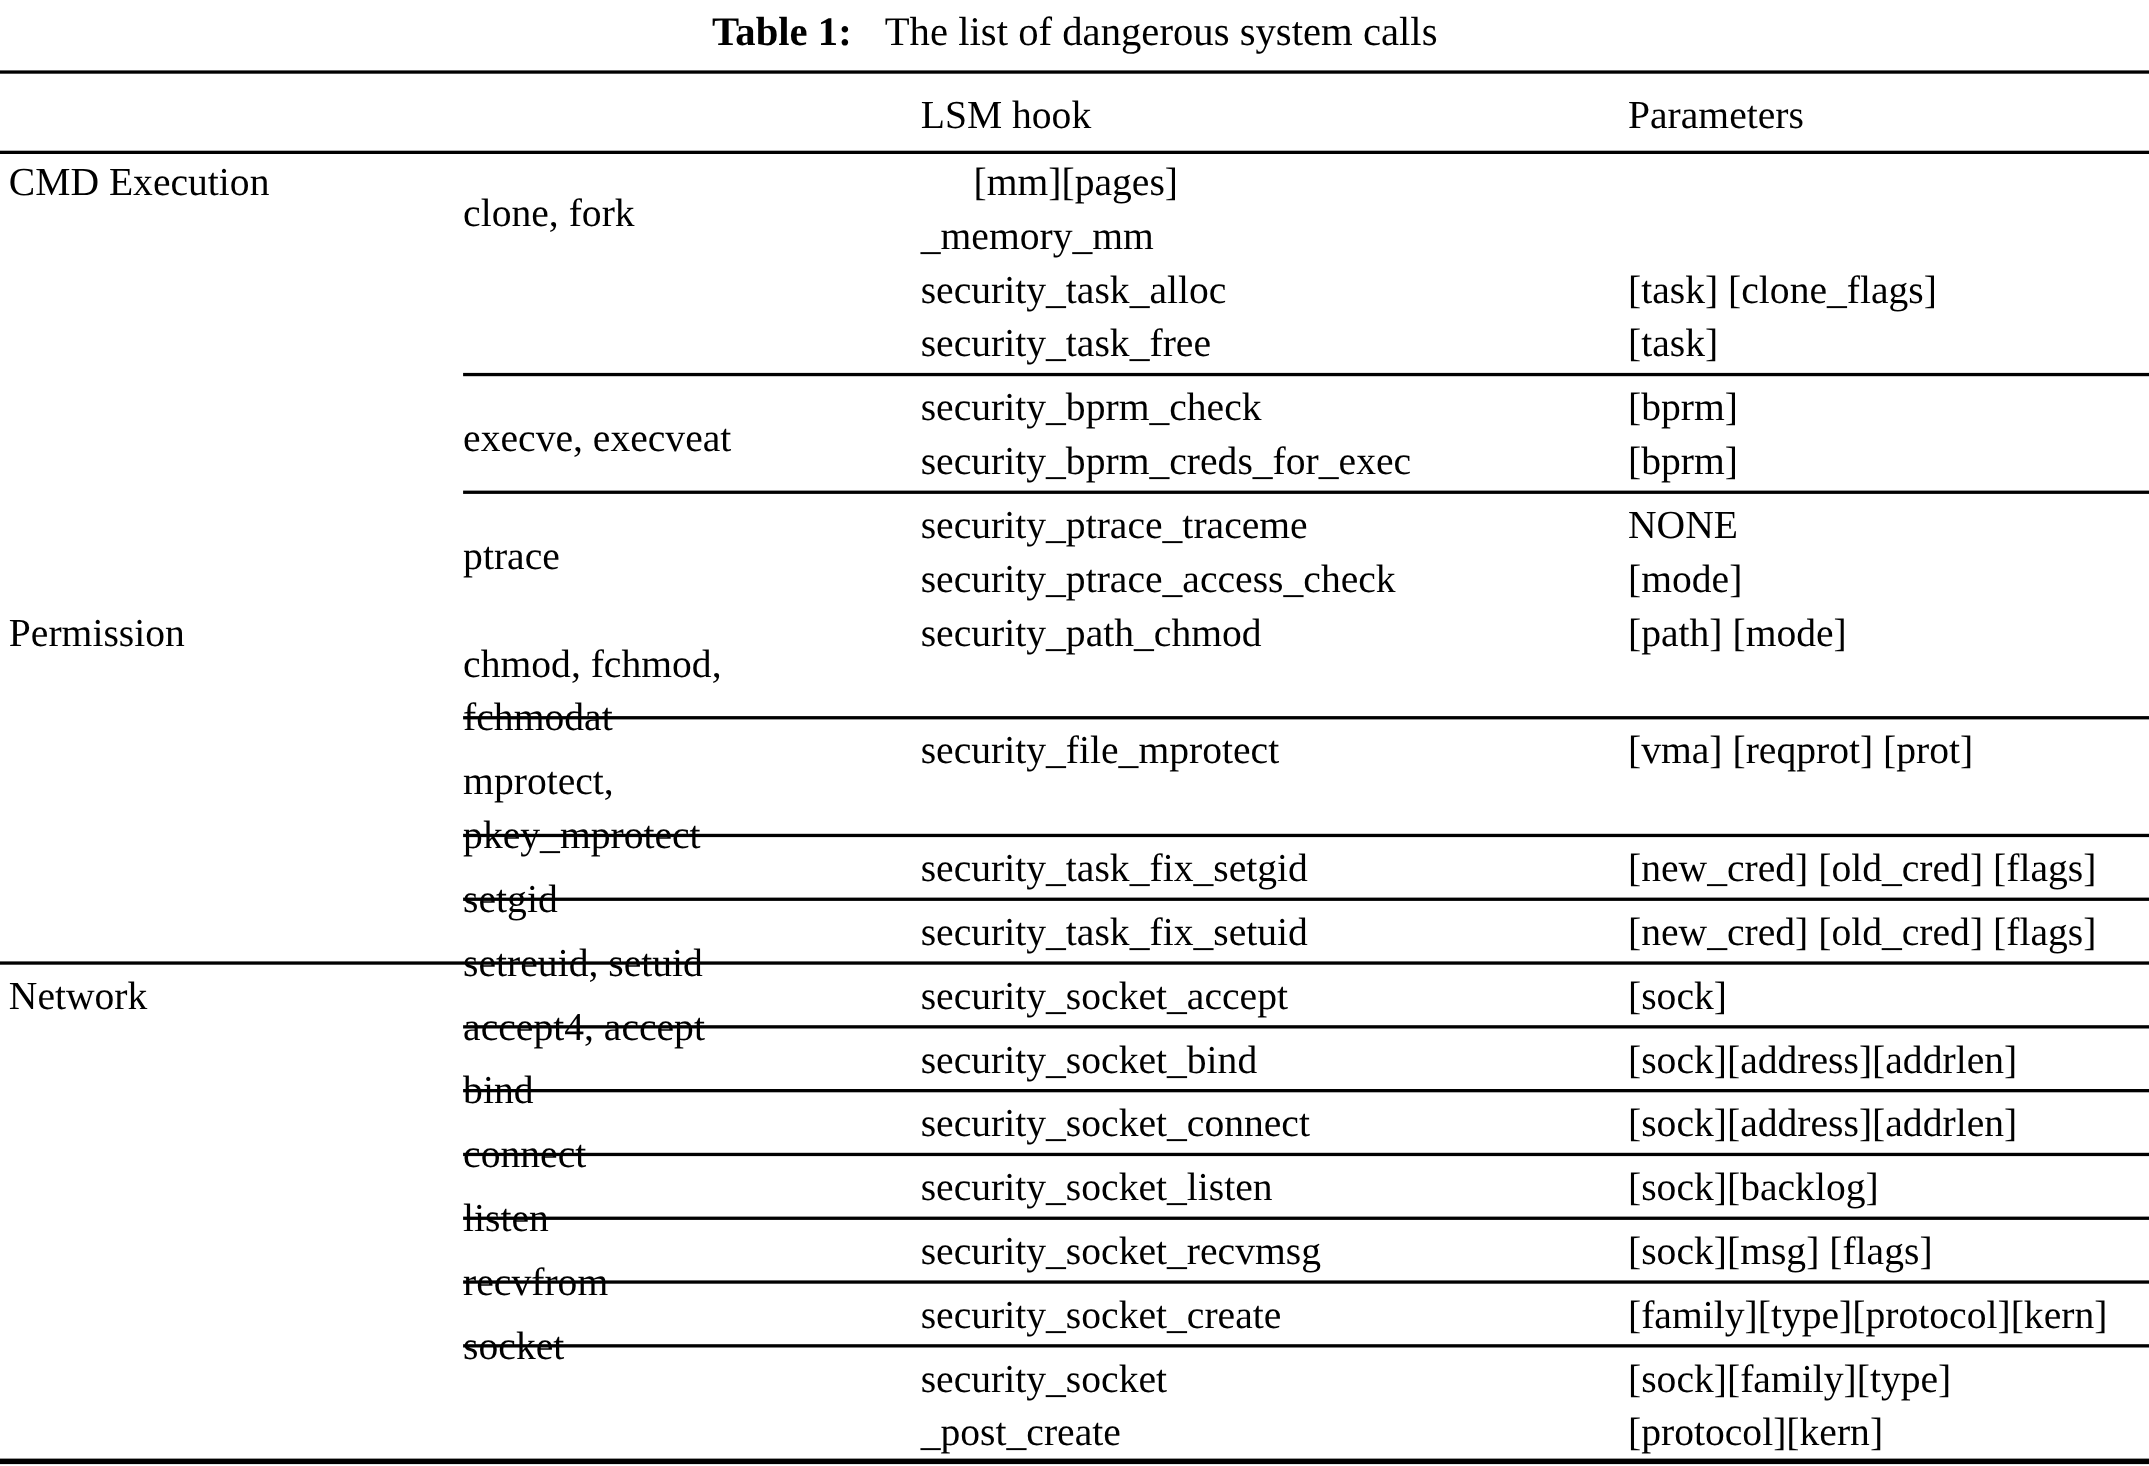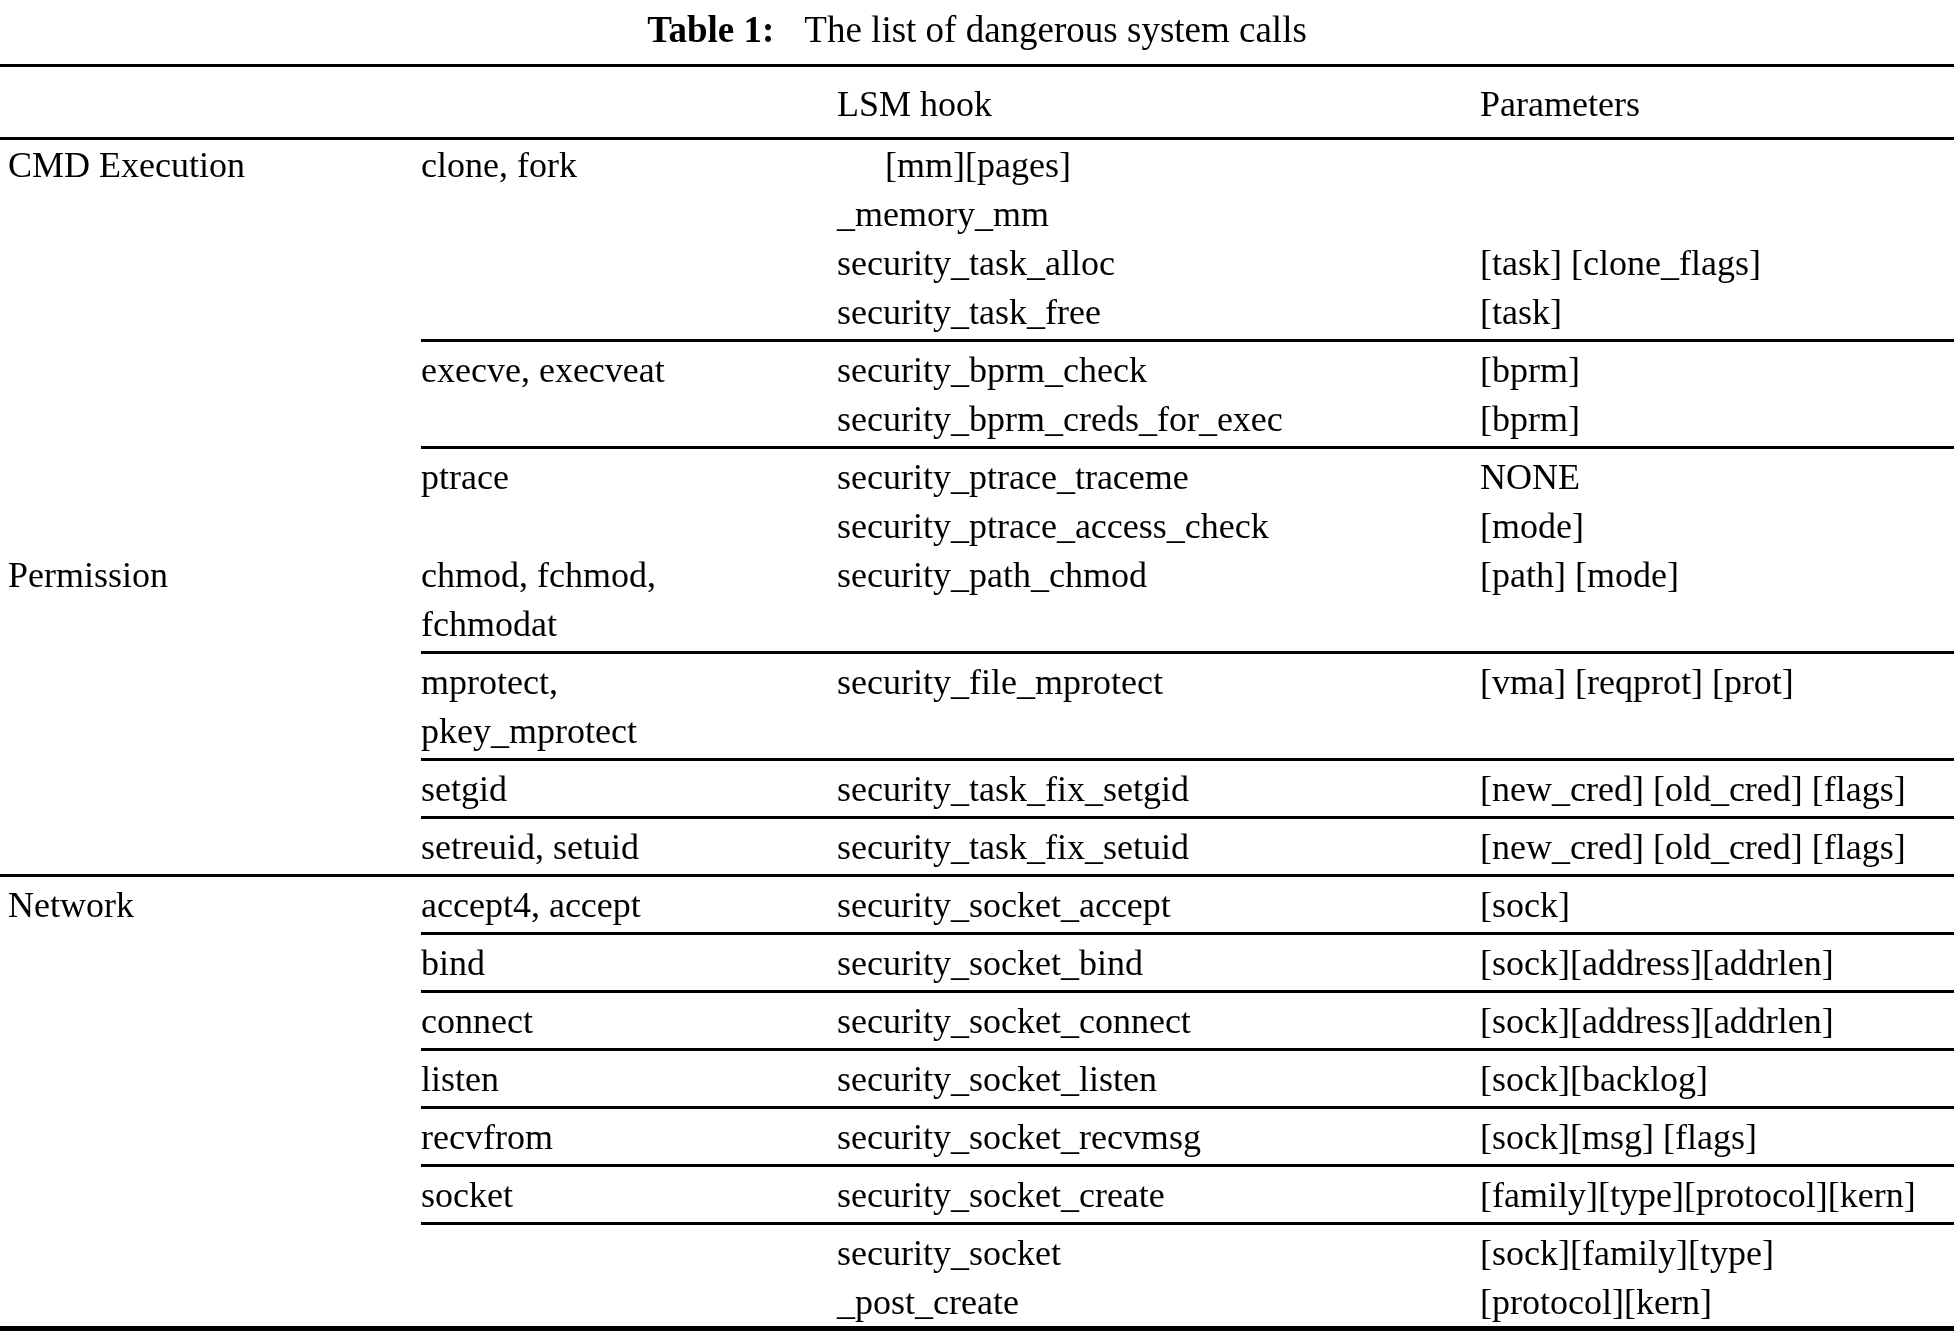--- a/index.html
+++ b/index.html
@@ -31,21 +31,21 @@
   .rule.bottom { border-top-width: 5px; }
 
   .row { display: flex; height: 49px; font-size: 36px; line-height: 44px; }
   .row > div {
     box-sizing: border-box;
     padding-top: 3px;
     white-space: nowrap;
     overflow: visible;
   }
   .c1 { width: 421px; padding-left: 8px; }
-  .c2 { width: 416px; }
+  .c2 { width: 416px; margin-top: 28px; }
   .c3 { width: 595px; }
   .c4 { flex: 1; margin-left: 48px; }
 
   .header-row { height: 70px; }
   .header-row > div { padding-top: 15px; }
 </style>
 </head>
 <body>
 
 <div class="page">

